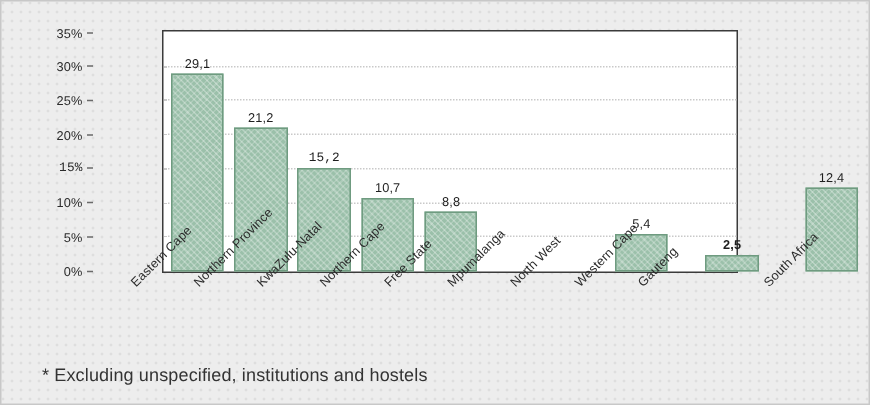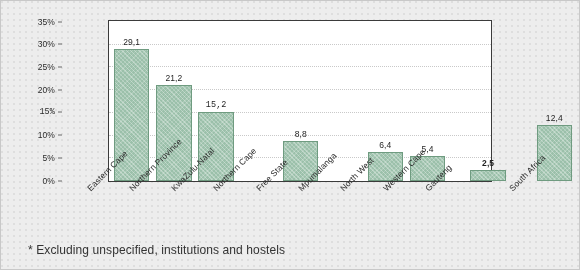--- a/index.html
+++ b/index.html
@@ -186,27 +186,27 @@
           <div class="bar-value" style="bottom: 134.197px;">29,1</div>
         </div>
         <div class="bar-slot" style="left: 43.7727px; width: 42.2727px;">
           <div class="bar" title="Northern Province: 21,2" style="height: 96.3086px;"></div>
           <div class="bar-value" style="bottom: 98.3086px;">21,2</div>
         </div>
         <div class="bar-slot" style="left: 86.0455px; width: 42.2727px; font-family: Liberation Mono, monospace;">
           <div class="bar" title="KwaZulu-Natal: 15,2" style="height: 69.0514px;"></div>
           <div class="bar-value" style="bottom: 71.0514px;">15,2</div>
         </div>
+        <div class="bar-slot" style="left: 128.318px; width: 42.2727px;">
+          <div class="bar" title="Northern Cape: 10,7" style="height: 48.6086px;"></div>
+          <div class="bar-value" style="bottom: 50.6086px;">10,7</div>
+        </div>
         <div class="bar-slot" style="left: 170.591px; width: 42.2727px;">
           <div class="bar" title="Free State: 8,8" style="height: 39.9771px;"></div>
           <div class="bar-value" style="bottom: 41.9771px;">8,8</div>
-        </div>
-        <div class="bar-slot" style="left: 255.136px; width: 42.2727px;">
-          <div class="bar" title="North West: 6,4" style="height: 29.0743px;"></div>
-          <div class="bar-value" style="bottom: 31.0743px;">6,4</div>
         </div>
         <div class="bar-slot" style="left: 297.409px; width: 42.2727px;">
           <div class="bar" title="Western Cape: 5,4" style="height: 24.5314px;"></div>
           <div class="bar-value" style="bottom: 26.5314px;">5,4</div>
         </div>
         <div class="bar-slot" style="left: 358px; width: 42.2727px; font-weight: bold;">
           <div class="bar" title="Gauteng: 2,5" style="height: 11.3571px;"></div>
           <div class="bar-value" style="bottom: 13.3571px;">2,5</div>
         </div>
         <div class="bar-slot" style="left: 381.955px; width: 42.2727px;"></div>

